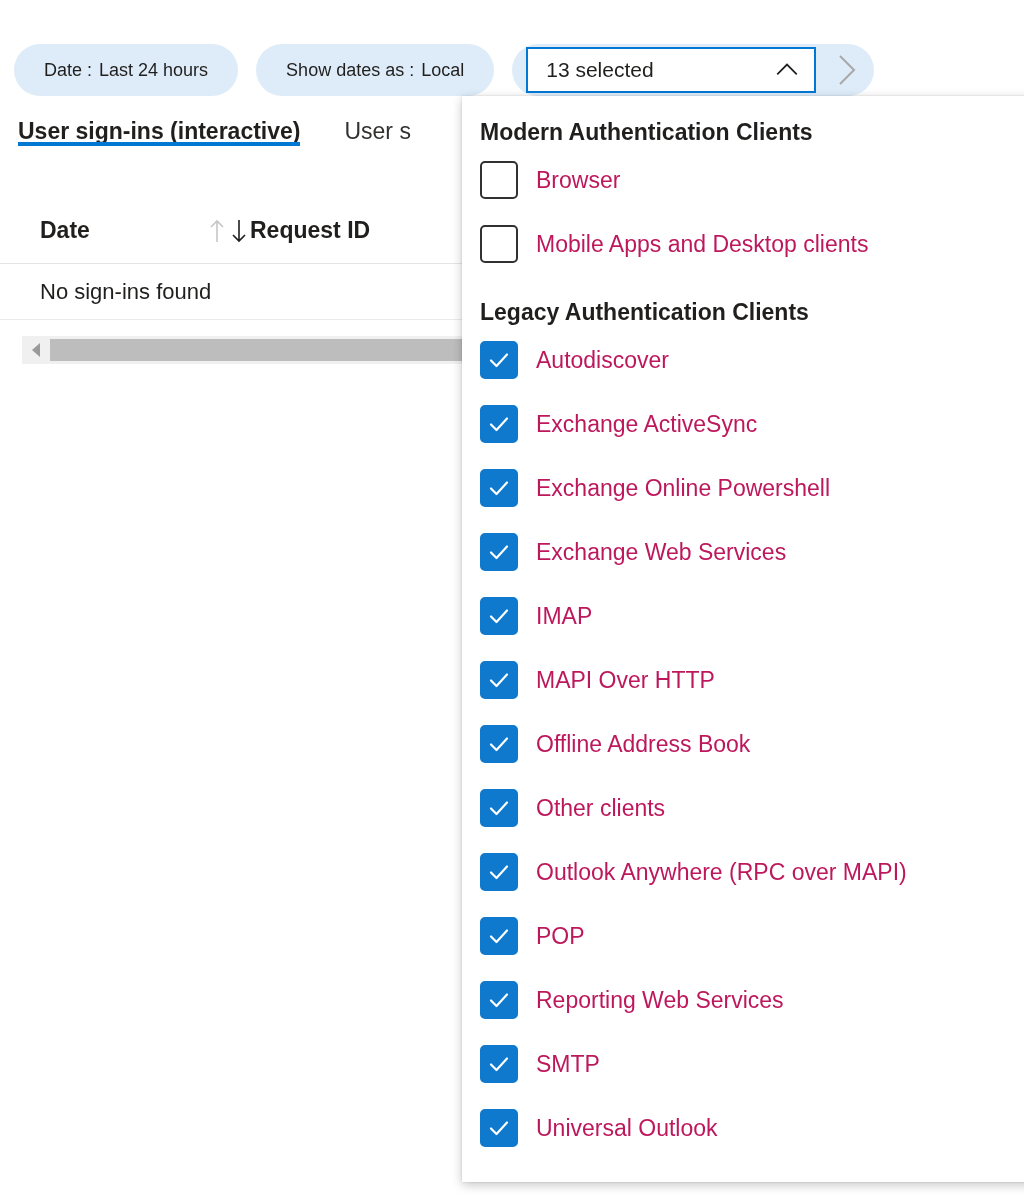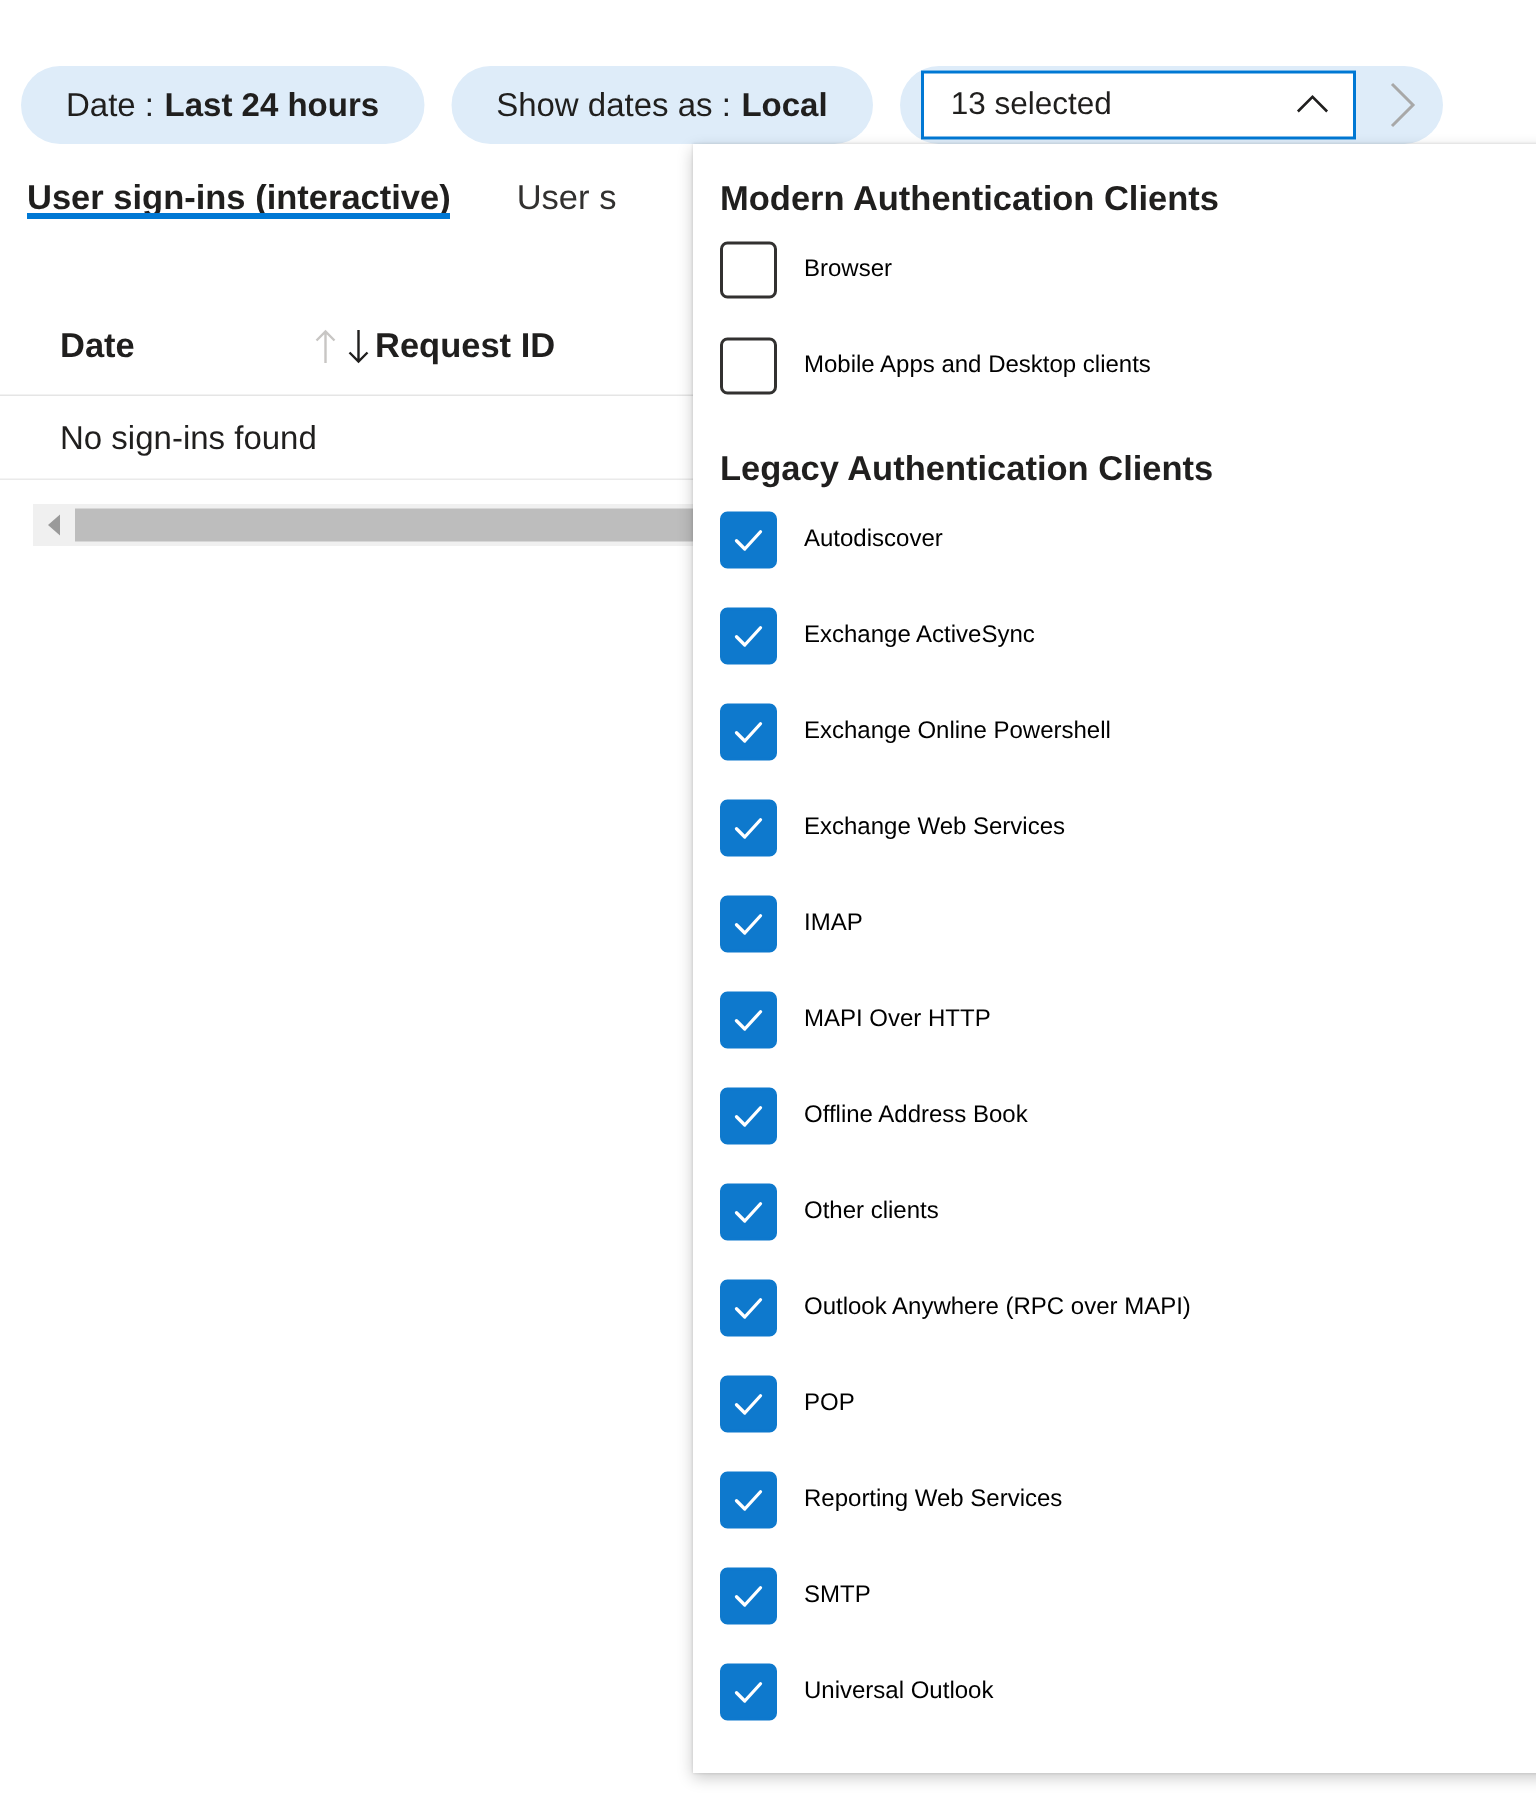--- a/index.html
+++ b/index.html
@@ -30,28 +30,28 @@
     padding-left: 14px;
     box-sizing: border-box;
   }
   .pill {
     height: 52px;
     border-radius: 26px;
     background: #deecf9;
     display: flex;
     align-items: center;
     padding: 0 30px;
-    font-size: 22px;
+    font-size: 18px;
     color: #201f1e;
     white-space: nowrap;
     box-sizing: border-box;
     cursor: pointer;
   }
   .pill .pill-label { font-weight: 400; }
-  .pill .pill-value { font-weight: 700; margin-left: 7px; }
+  .pill .pill-value { font-weight: 400; margin-left: 7px; }
 
   
   .combo-pill {
     height: 52px;
     border-radius: 26px;
     background: #deecf9;
     display: flex;
     align-items: center;
     padding: 0 10px 0 14px;
     box-sizing: border-box;
@@ -238,22 +238,22 @@
   .cb.unchecked {
     border: 2px solid #323130;
     background: #ffffff;
   }
   .cb.checked {
     background: #0e79cd;
     border: 2px solid #0e79cd;
   }
   .cb svg { display: block; }
   .dd-label {
-    font-size: 16px;
-    color: #000000;
+    font-size: 23px;
+    color: #be185d;
     white-space: nowrap;
   }
 </style>
 </head>
 <body>
 
 <div class="filter-row">
 
   <div class="pill">
     <span class="pill-label">Date :</span>

